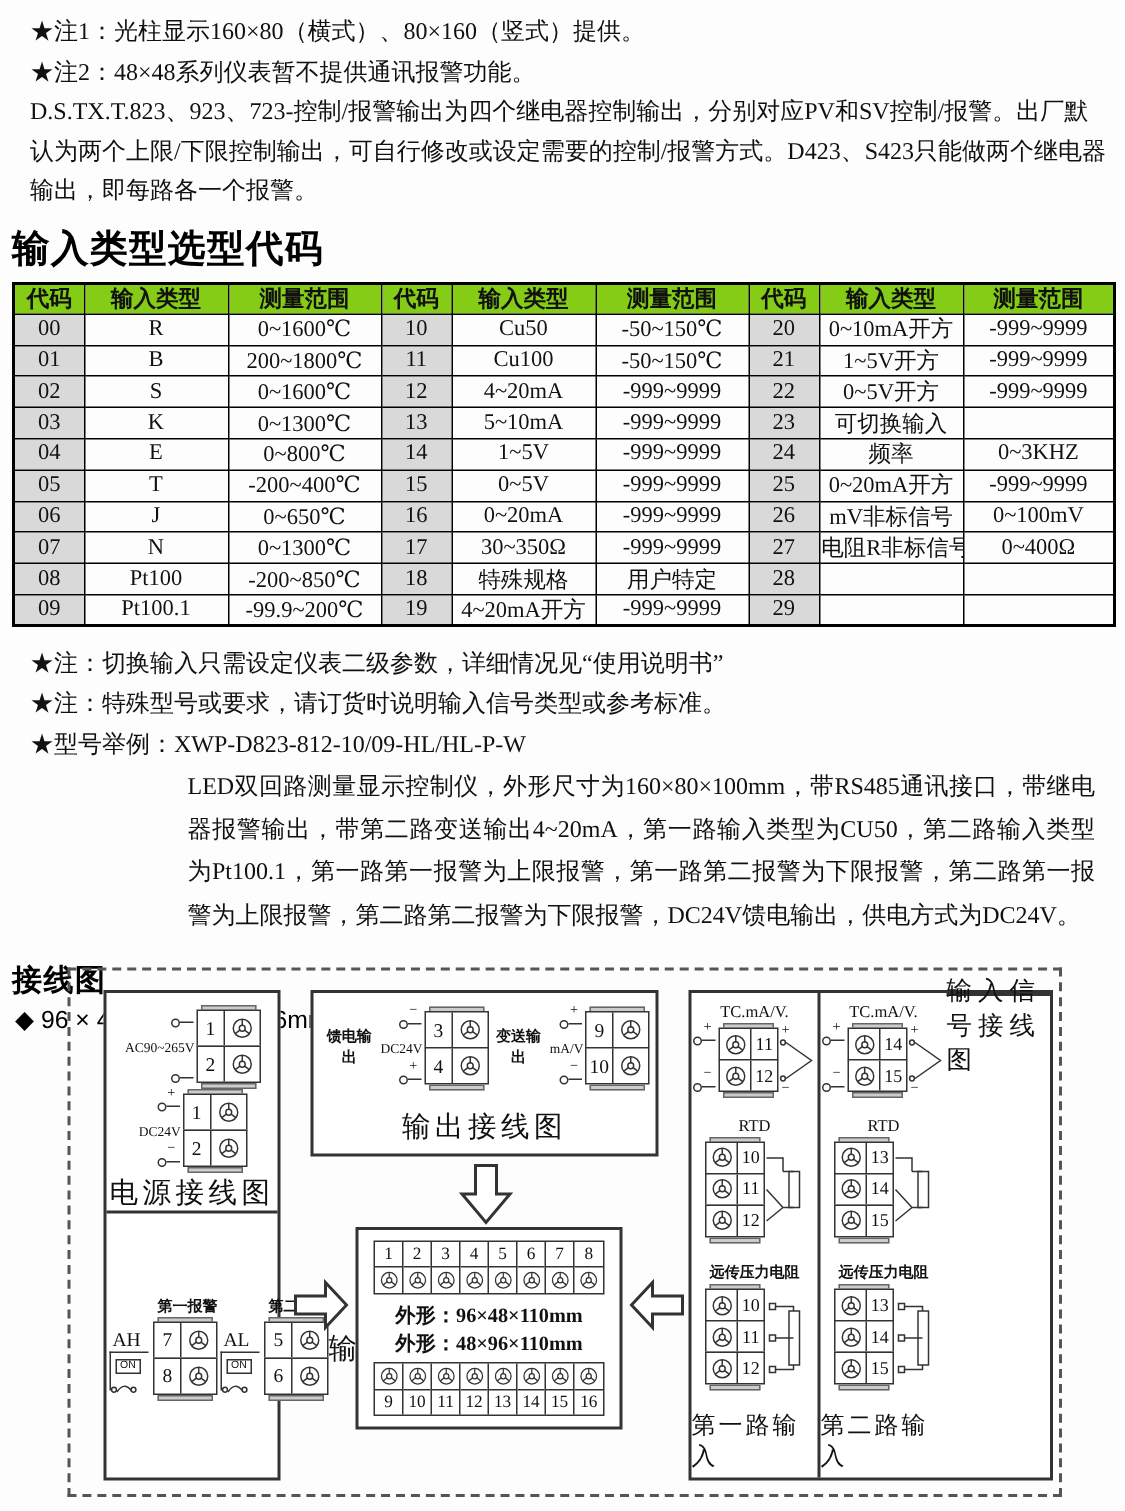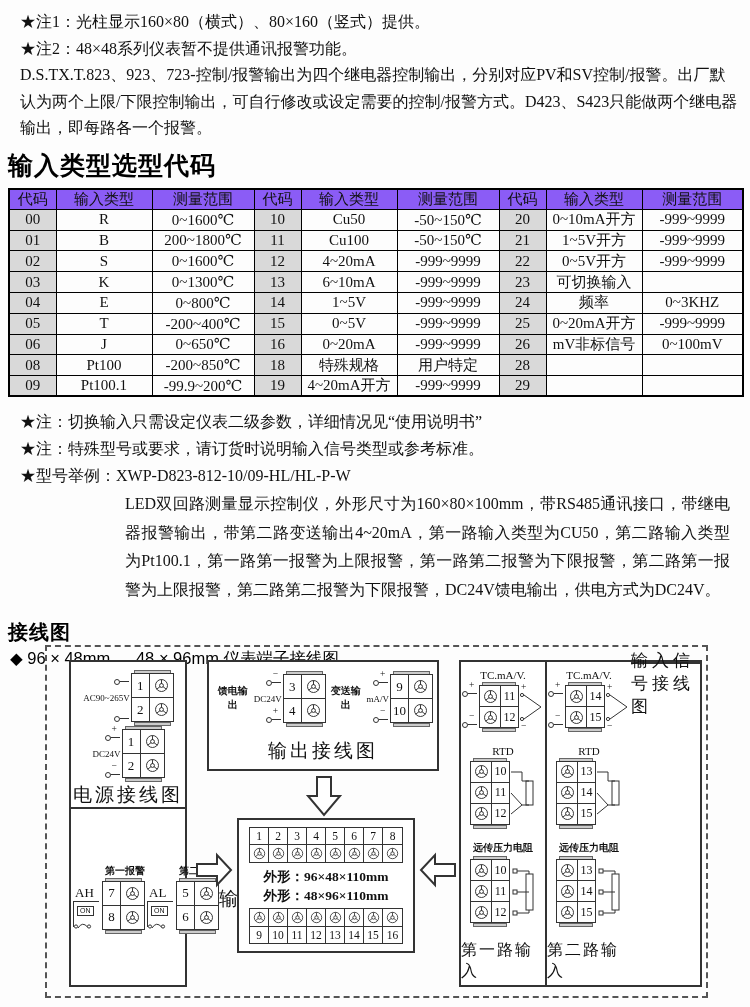--- a/index.html
+++ b/index.html
@@ -28,21 +28,21 @@
   
   table.sel {
     margin-left: 8px; width: 734px;
     border-collapse: collapse; border: 2px solid #000;
     font-size: 15px; table-layout: fixed;
   }
   table.sel th, table.sel td {
     border: 1px solid #000; height: 20.8px;
     text-align: center; padding: 0 1px; overflow: hidden; white-space: nowrap;
   }
-  table.sel th { background: #8b5cf6; font-weight: normal; }
+  table.sel th { background: #84cc16; font-weight: bold; }
   table.sel td.code { background: #d9d9d9; }
 
   .mid-notes { padding: 11px 12px 0 20px; font-size: 16px; }
   .mid-notes .note { line-height: 27px; }
   .example-desc { margin: 1px 8px 0 105px; font-size: 16px; line-height: 28.5px; text-align: justify; }
 
   h2.sec-title { font-size: 20px; margin: 15px 0 2px 8px; }
   .subtitle {
     font-family: "Liberation Sans", "DejaVu Sans", sans-serif;
     font-size: 16.5px; margin: 2px 0 0 10px; color: #000;
@@ -200,21 +200,21 @@
         <td data-name="value-cell">-999~9999</td>
         <td class="code" data-name="code-cell">22</td>
         <td data-name="value-cell">0~5V开方</td>
         <td data-name="value-cell">-999~9999</td>
       </tr>
       <tr data-name="table-row">
         <td class="code" data-name="code-cell">03</td>
         <td data-name="value-cell">K</td>
         <td data-name="value-cell">0~1300℃</td>
         <td class="code" data-name="code-cell">13</td>
-        <td data-name="value-cell">6~10mA</td>
+        <td data-name="value-cell">5~10mA</td>
         <td data-name="value-cell">-999~9999</td>
         <td class="code" data-name="code-cell">23</td>
         <td data-name="value-cell">可切换输入</td>
         <td data-name="value-cell"></td>
       </tr>
       <tr data-name="table-row">
         <td class="code" data-name="code-cell">04</td>
         <td data-name="value-cell">E</td>
         <td data-name="value-cell">0~800℃</td>
         <td class="code" data-name="code-cell">14</td>
@@ -240,20 +240,31 @@
         <td data-name="value-cell">J</td>
         <td data-name="value-cell">0~650℃</td>
         <td class="code" data-name="code-cell">16</td>
         <td data-name="value-cell">0~20mA</td>
         <td data-name="value-cell">-999~9999</td>
         <td class="code" data-name="code-cell">26</td>
         <td data-name="value-cell">mV非标信号</td>
         <td data-name="value-cell">0~100mV</td>
       </tr>
       <tr data-name="table-row">
+        <td class="code" data-name="code-cell">07</td>
+        <td data-name="value-cell">N</td>
+        <td data-name="value-cell">0~1300℃</td>
+        <td class="code" data-name="code-cell">17</td>
+        <td data-name="value-cell">30~350Ω</td>
+        <td data-name="value-cell">-999~9999</td>
+        <td class="code" data-name="code-cell">27</td>
+        <td data-name="value-cell">电阻R非标信号</td>
+        <td data-name="value-cell">0~400Ω</td>
+      </tr>
+      <tr data-name="table-row">
         <td class="code" data-name="code-cell">08</td>
         <td data-name="value-cell">Pt100</td>
         <td data-name="value-cell">-200~850℃</td>
         <td class="code" data-name="code-cell">18</td>
         <td data-name="value-cell">特殊规格</td>
         <td data-name="value-cell">用户特定</td>
         <td class="code" data-name="code-cell">28</td>
         <td data-name="value-cell"></td>
         <td data-name="value-cell"></td>
       </tr>

